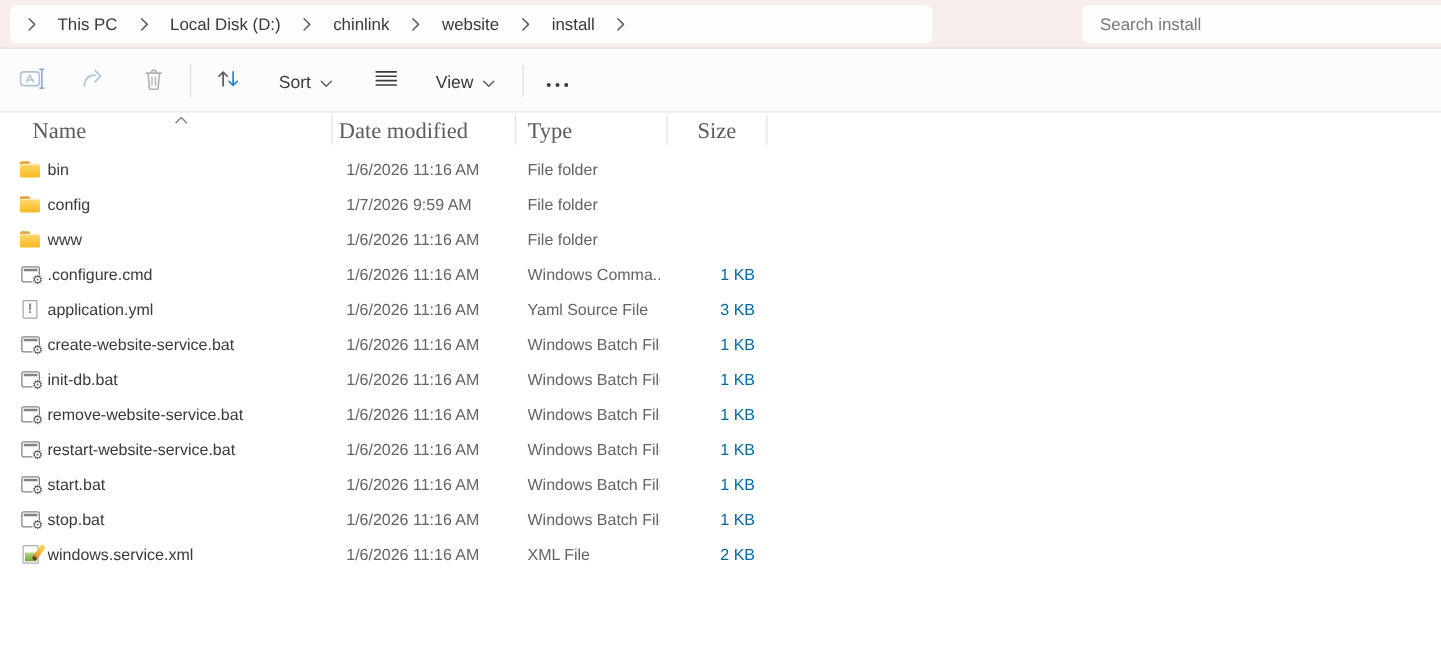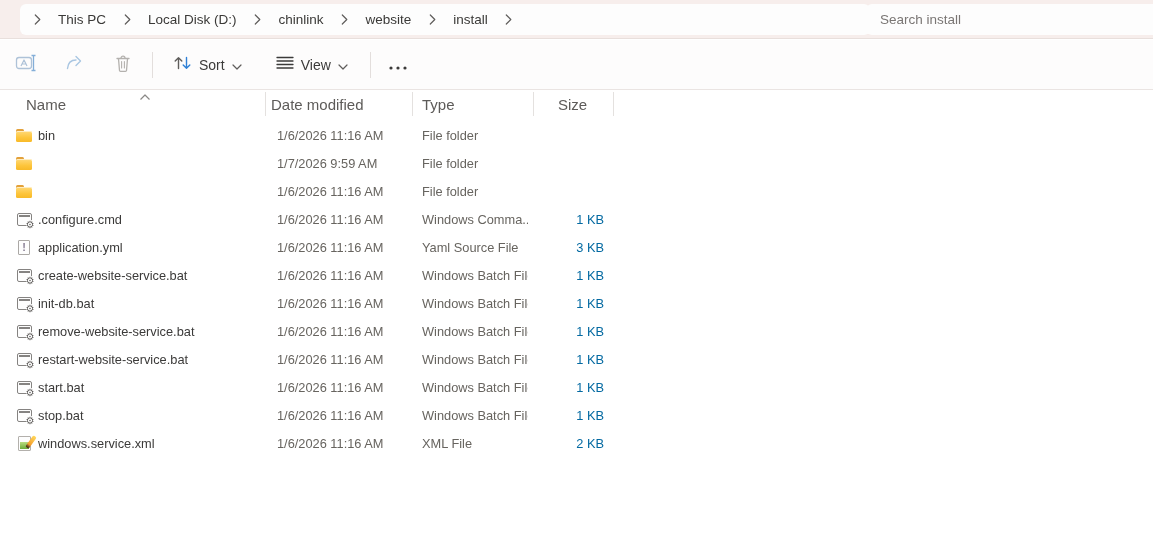--- a/index.html
+++ b/index.html
@@ -3,46 +3,46 @@
 <meta charset="utf-8">
 <style>
   * { margin:0; padding:0; box-sizing:border-box; }
   html,body { background:#fff; }
   body { font-family:"Liberation Sans", sans-serif; -webkit-font-smoothing:antialiased; }
   .window { position:relative; width:1153px; height:536px; background:#fff; overflow:hidden; }
 
   
   .address-bar { position:absolute; left:0; top:0; width:100%; height:39px;
     background:#f7eeec; border-bottom:1px solid #e8dfdc; overflow:hidden; }
-  .crumb-box { position:absolute; left:20px; top:4px; width:850px; height:31px;
+  .crumb-box { position:absolute; left:8px; top:4px; width:738px; height:31px;
     background:#fdfdfd; border-radius:6px; display:flex; align-items:center; padding:0 6px; }
   .crumb-seg { display:flex; align-items:center; }
   .crumb-chevron { display:flex; align-items:center; justify-content:center; width:22px; height:22px; cursor:default; }
   .crumb-label { font-size:13.5px; color:#3a3937; padding:3px 10px; border-radius:4px; cursor:default; white-space:nowrap; }
   .search-box { position:absolute; left:866px; top:4px; right:-10px; height:31px;
     background:#fdfdfd; border-radius:6px; display:flex; align-items:center; }
   .search-input { border:none; outline:none; background:transparent; width:100%;
     font-family:"Liberation Sans", sans-serif; font-size:13.5px; color:#3a3937; padding:0 14px; }
   .search-input::placeholder { color:#7a7674; opacity:1; }
 
   
   .toolbar { position:absolute; left:0; top:40px; width:100%; height:50px;
     background:#fdfcfc; border-bottom:1px solid #eae4e2; display:flex; align-items:center; }
   .tb-btn { height:34px; border:none; background:transparent; border-radius:5px;
     display:flex; align-items:center; justify-content:center; gap:7px; cursor:default;
     font-family:"Liberation Sans", sans-serif; font-size:14px; color:#3b3a39; }
   .tb-icon-btn { width:36px; }
   .tb-divider { width:1px; height:26px; background:#e3dedc; }
-  .tb-label { line-height:1; padding-top:1px; }
+  .tb-label { line-height:1; padding-top:1px;margin-left:24px; }
 
   
   .col-headers { position:absolute; left:0; top:90px; width:100%; height:28px; }
   .sort-caret { position:absolute; left:139px; top:-3px; }
   .col-head { position:absolute; top:0; height:28px; display:flex; align-items:center;
-    font-size:15px; color:#5d5b59; cursor:default; }
+    font-size:18px; color:#5d5b59; cursor:default;font-family:Liberation Serif, serif; }
   .ch-name  { left:16px;  width:246px; padding-left:10px; }
   .ch-date  { left:260px; width:145px; padding-left:11px; }
   .ch-type  { left:413px; width:119px; padding-left:9px; }
   .ch-size  { left:552px; width:79px;  padding-left:6px;text-align:right; }
   .col-sep { position:absolute; top:2px; width:1px; height:24px; background:#e4e1df; }
 
   
   .file-list { position:absolute; left:0; top:121px; width:100%; }
   .file-row { position:relative; height:28px; cursor:default;padding-left:36px; }
   .cell { position:absolute; top:0; height:28px; display:flex; align-items:center;
@@ -252,29 +252,31 @@
     <span class="cell cell-name">bin</span>
     <span class="cell cell-date">1/6/2026 11:16 AM</span>
     <span class="cell cell-type">File folder</span>
     <span class="cell cell-size"></span>
   </div>
 
   <div class="file-row">
     <span class="cell cell-icon">
           <span class="ficon icon-folder"></span>
         </span>
+    <span class="cell cell-name">config</span>
     <span class="cell cell-date">1/7/2026 9:59 AM</span>
     <span class="cell cell-type">File folder</span>
     <span class="cell cell-size"></span>
   </div>
 
   <div class="file-row">
     <span class="cell cell-icon">
           <span class="ficon icon-folder"></span>
         </span>
+    <span class="cell cell-name">www</span>
     <span class="cell cell-date">1/6/2026 11:16 AM</span>
     <span class="cell cell-type">File folder</span>
     <span class="cell cell-size"></span>
   </div>
 
   <div class="file-row">
     <span class="cell cell-icon">
           <span class="ficon icon-batch"></span>
         </span>
     <span class="cell cell-name">.configure.cmd</span>

